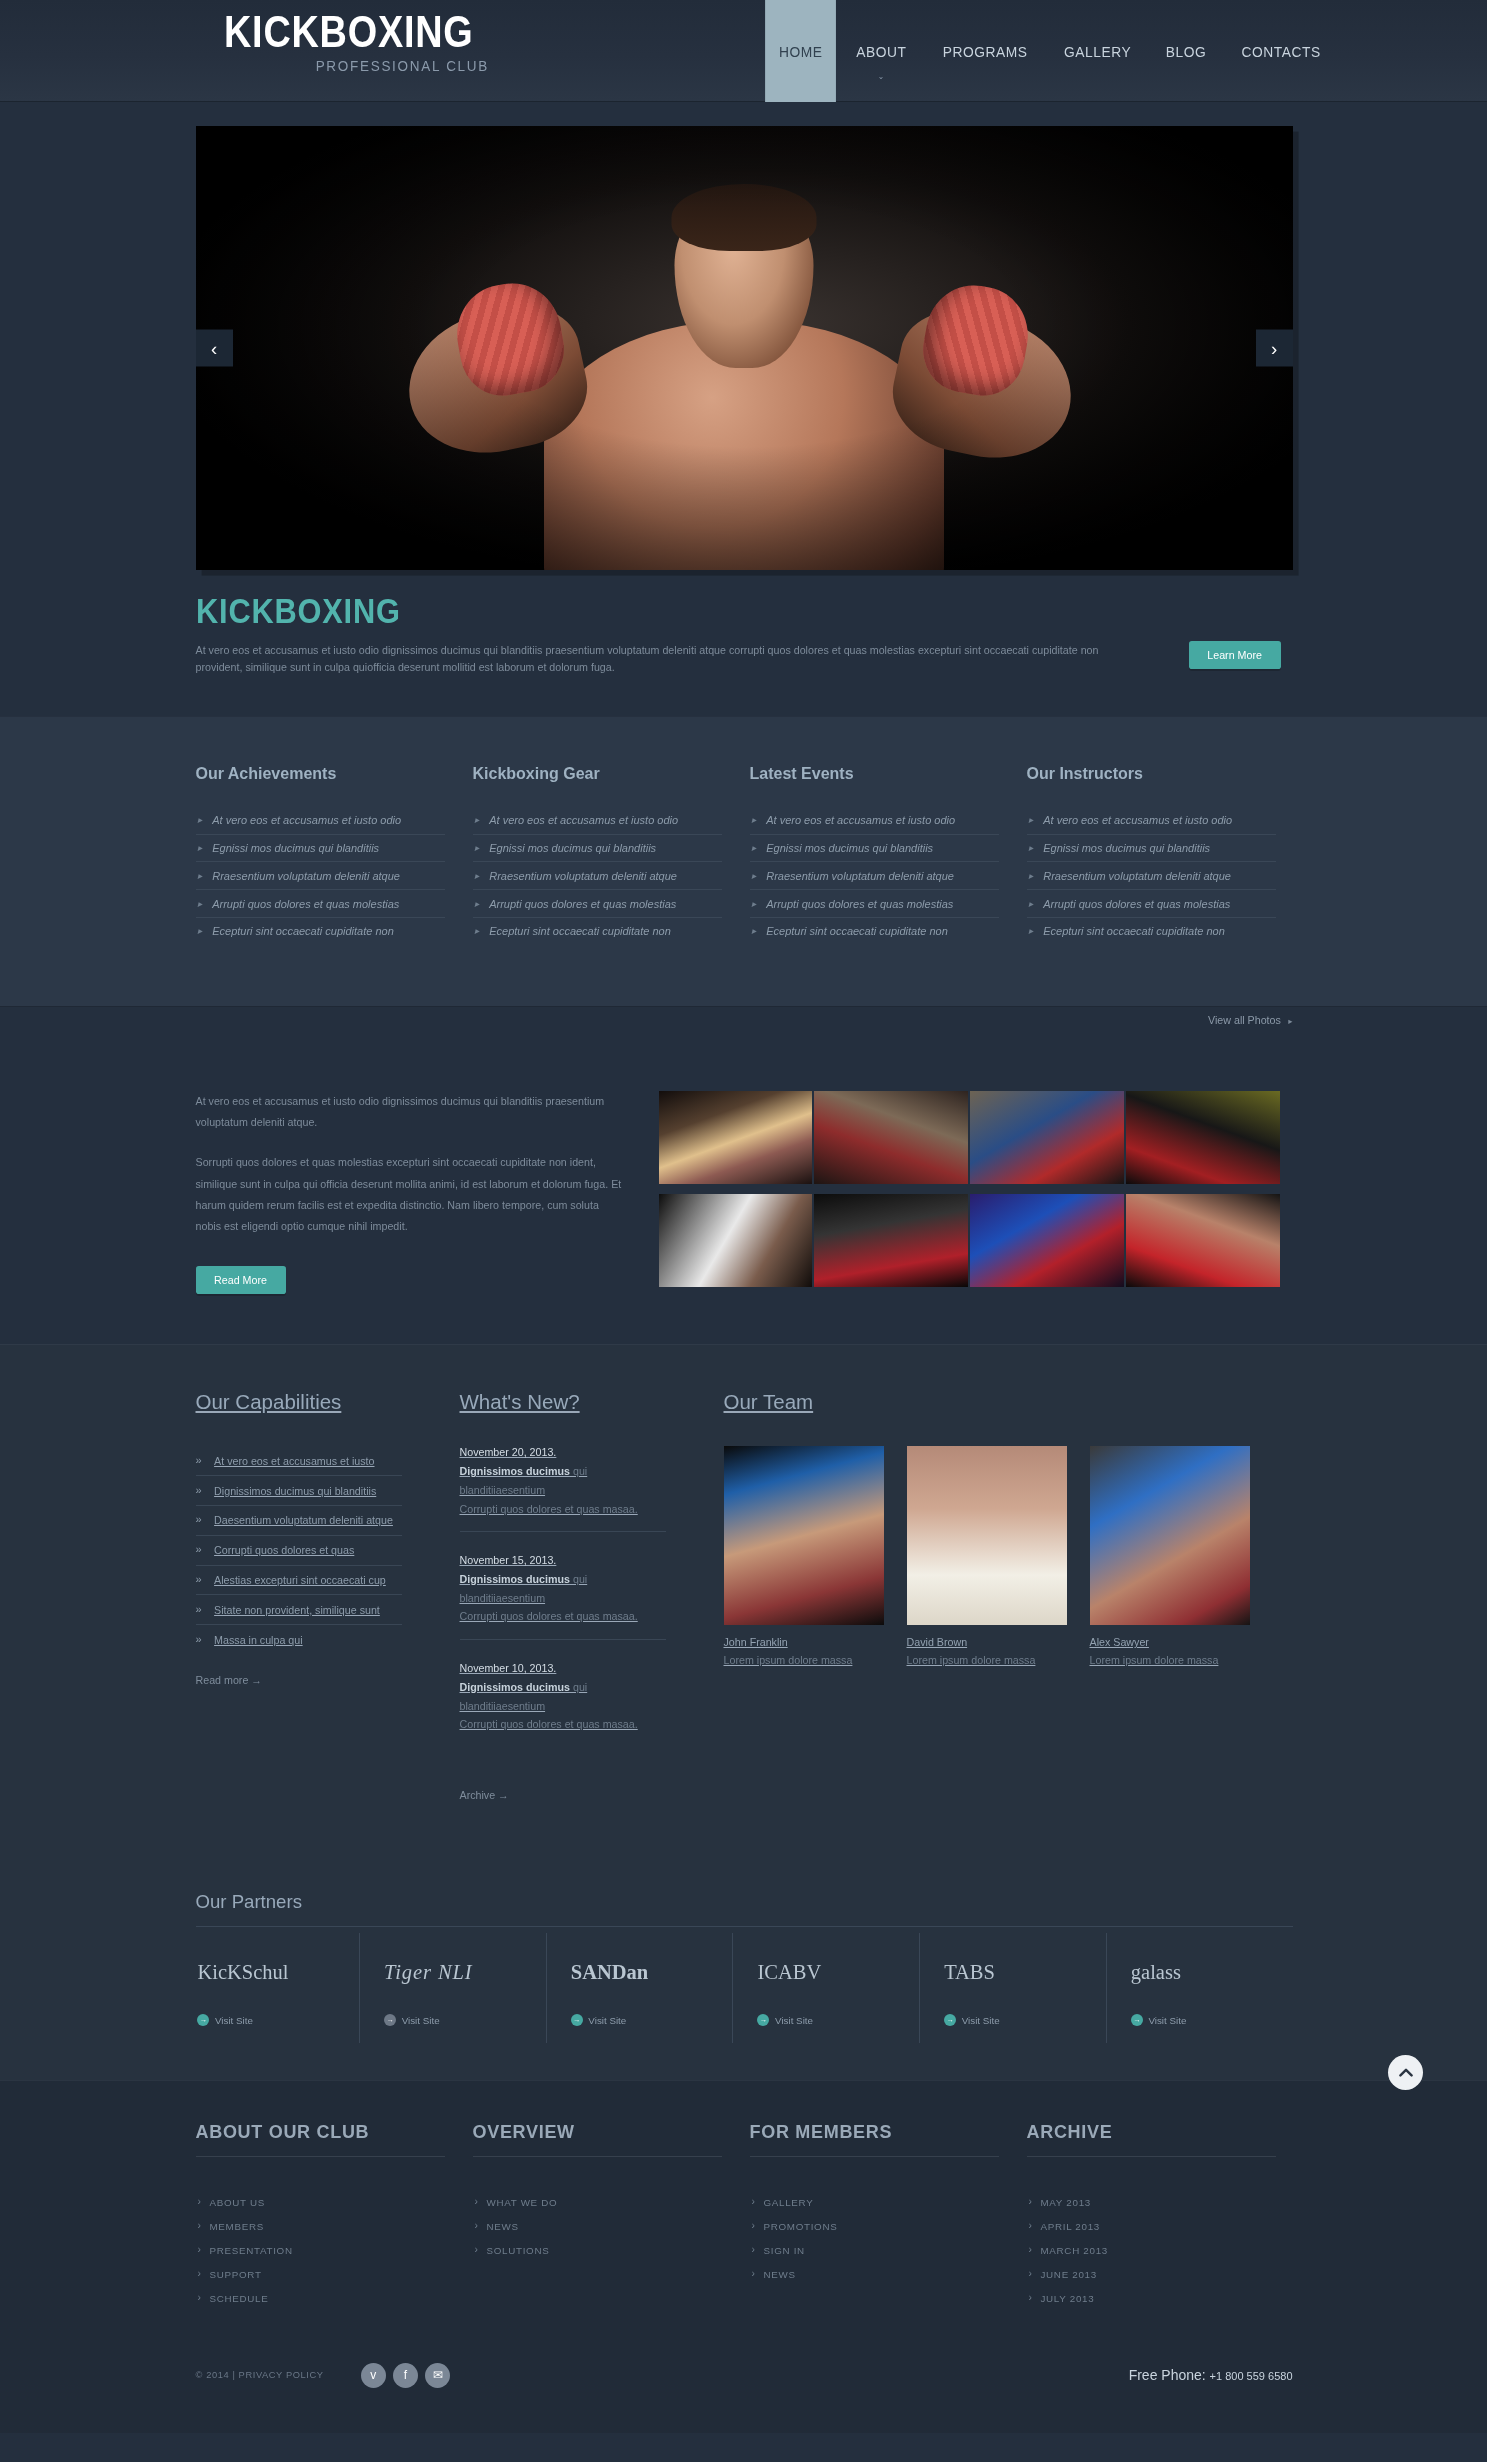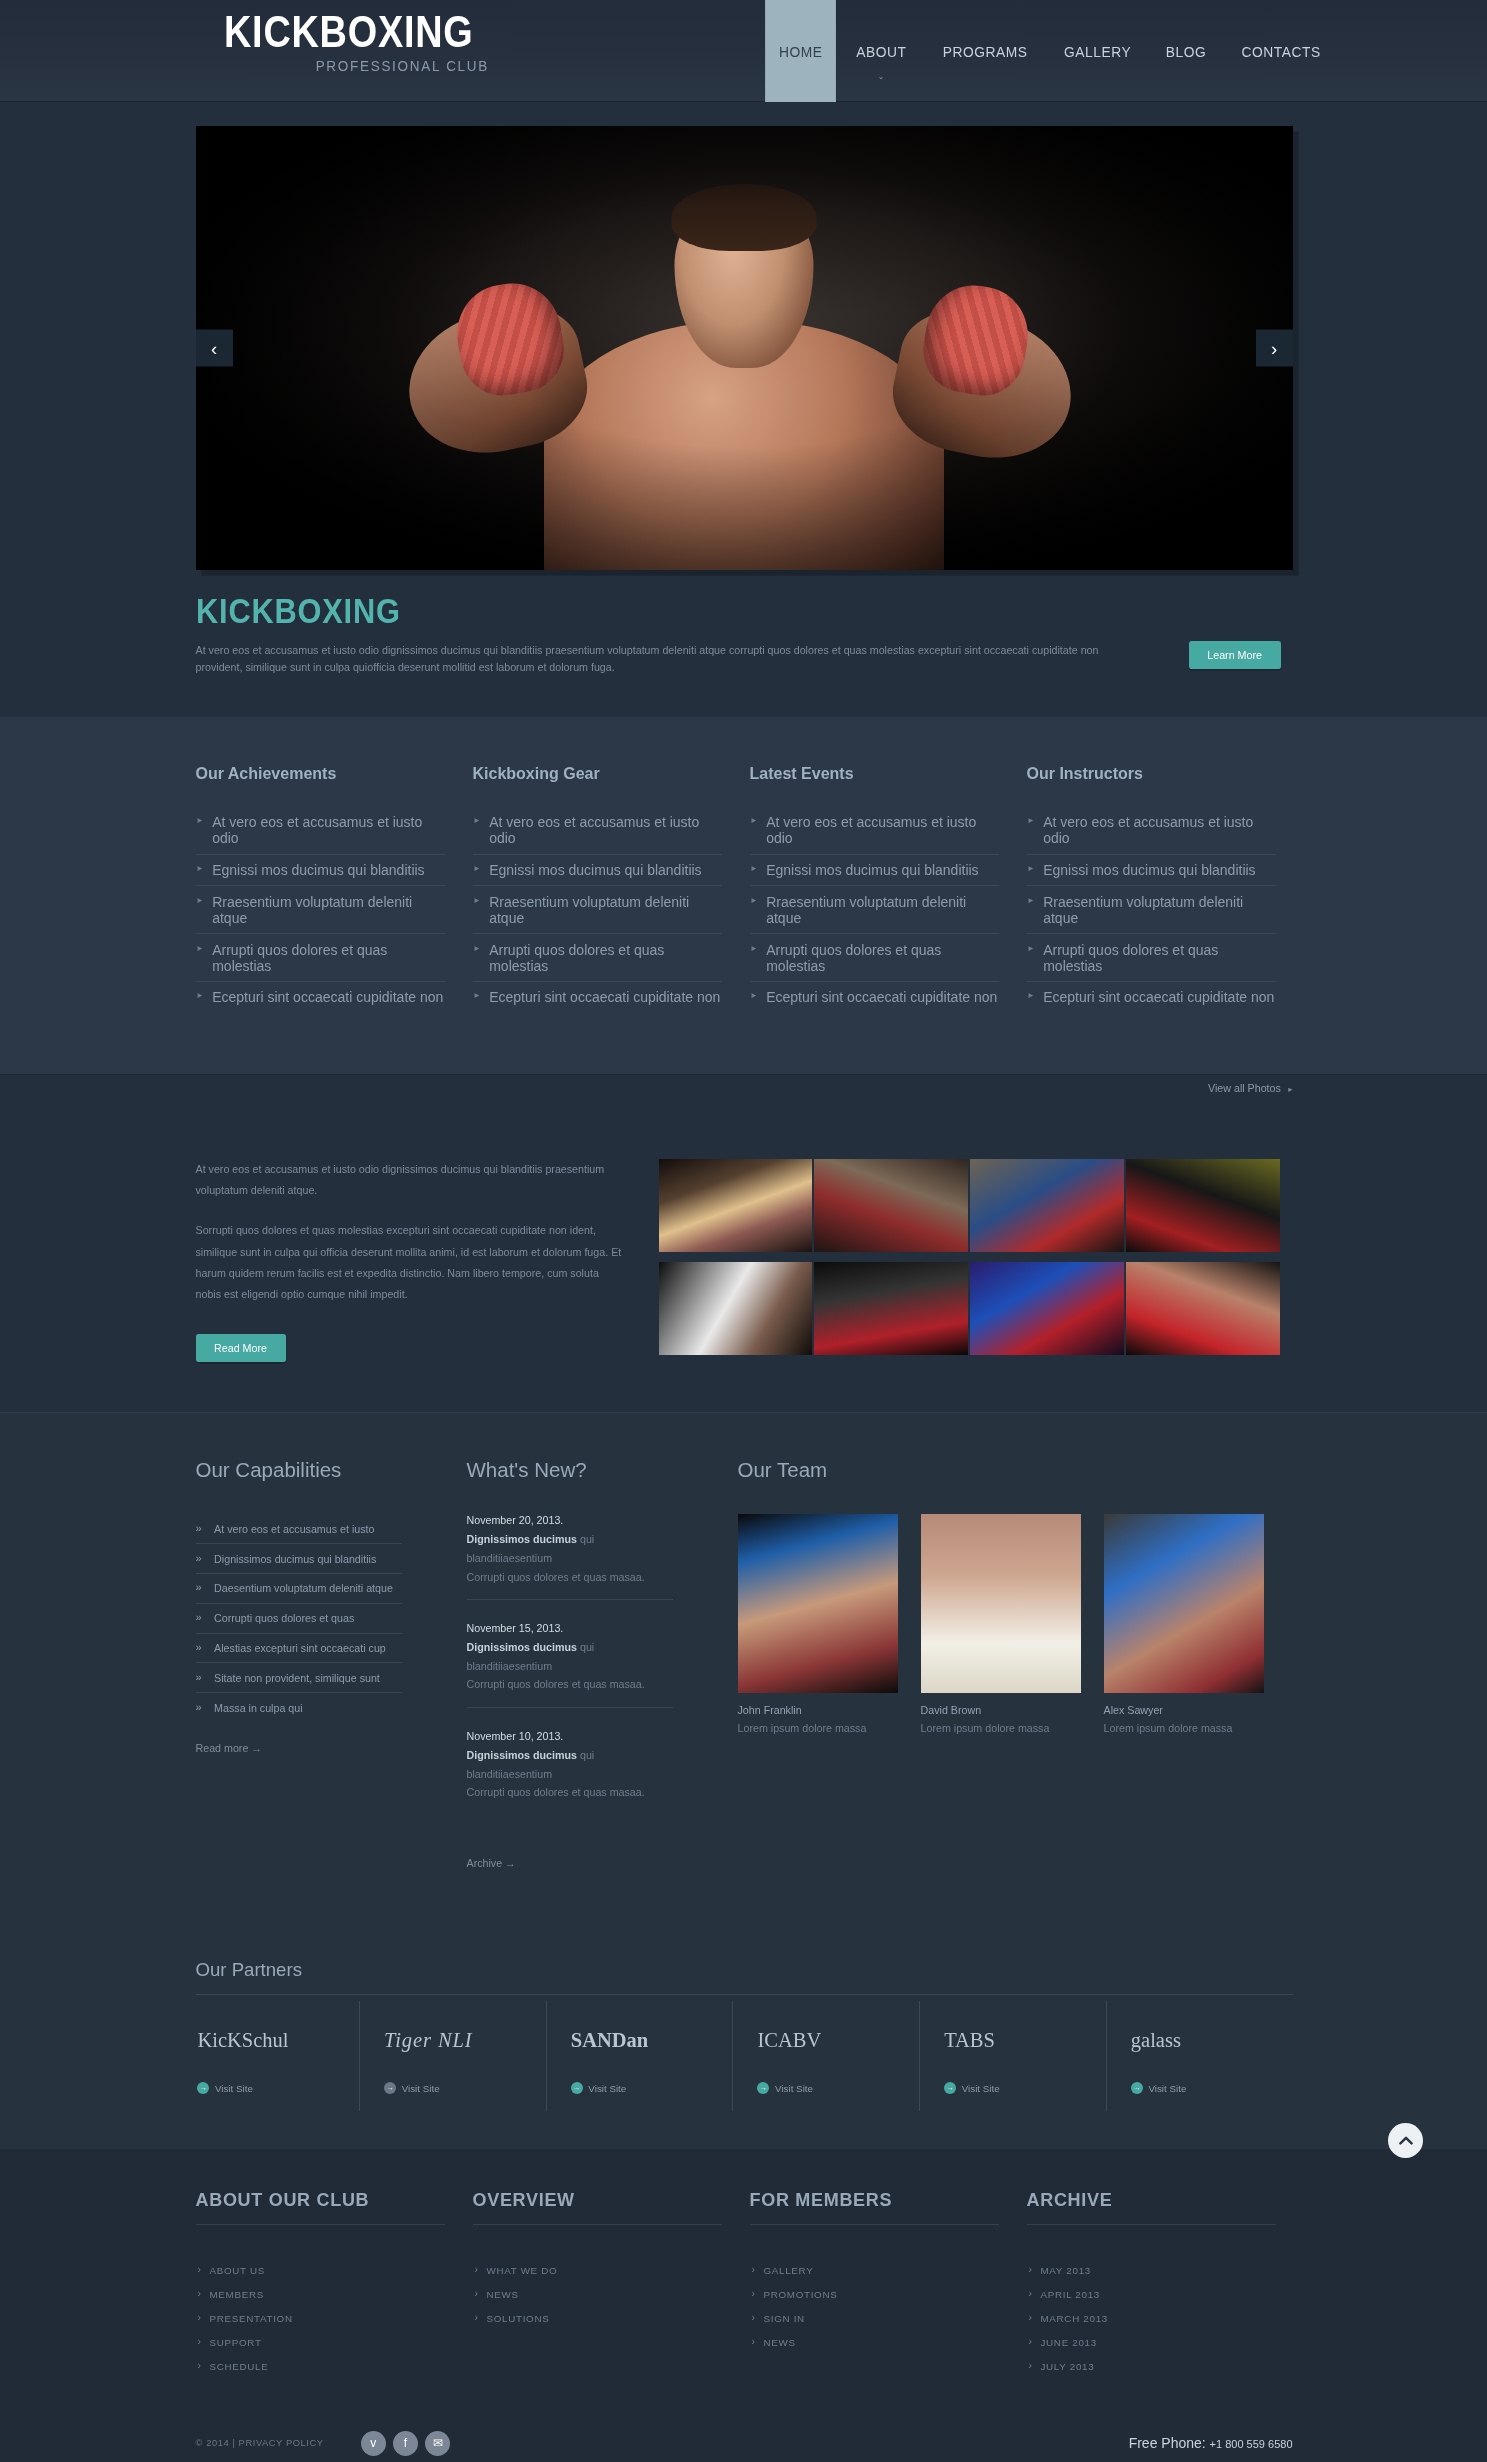--- a/index.html
+++ b/index.html
@@ -116,21 +116,21 @@
   .col4 { width:249px; }
   .col-h {
     font-size:16px; font-weight:bold; color:#9fb2c2; margin-bottom:24px;
     font-family:"Liberation Sans", sans-serif;
   }
   .lnk-list { list-style:none; }
   .lnk-list li { border-bottom:0.9px solid #3a4757; }
   .lnk-list li:last-child { border-bottom:none; }
   .lnk-list a {
     display:block; padding:7.4px 0 7.4px 16.7px; position:relative;
-    font-size:14px; color:#8d9cab; text-decoration:none; cursor:pointer;
+    font-size:11px; color:#8d9cab; text-decoration:none; cursor:pointer;font-style:italic;
   }
   .lnk-list a::before {
     content:"\25B8"; position:absolute; left:1.9px; top:7.4px;
     color:#6e7d8d; font-size:9.3px;
   }
 
   
   .band-dark { background:#242f3e; }
   .welcome { padding:43px 0 50px; position:relative; }
   .sec-h {
@@ -153,21 +153,21 @@
   .g2 { background:linear-gradient(200deg,#2e2420 0%,#7d6a57 35%,#8e2c2c 60%,#1d1513 100%); }
   .g3 { background:linear-gradient(150deg,#6d6353 0%,#2a4d86 40%,#b12a2a 70%,#141414 100%); }
   .g4 { background:linear-gradient(200deg,#6a6a22 0%,#171717 40%,#a31f22 75%,#0b0b0b 100%); }
   .g5 { background:linear-gradient(120deg,#0d0d0d 0%,#e9e9e9 45%,#7a5c4c 70%,#100c0a 100%); }
   .g6 { background:linear-gradient(170deg,#0c0c0c 0%,#343434 35%,#b0202a 72%,#070707 100%); }
   .g7 { background:linear-gradient(150deg,#2a1d6e 0%,#1d4fb8 35%,#b3202a 65%,#120c1e 100%); }
   .g8 { background:linear-gradient(200deg,#141414 0%,#b8826a 35%,#c4242a 72%,#0a0a0a 100%); }
 
   
   .band-mid { background:#27323f; border-top:0.9px solid #2f3a48; }
-  .triple { display:flex; padding:45px 0 52px; gap:17px; }
+  .triple { display:flex; padding:45px 0 52px; gap:10px;text-decoration:underline; }
   .cap-col { width:206px; }
   .news-col { width:206px; margin-left:48px; }
   .team-col { flex:1; margin-left:48px; }
 
   .cap-list { list-style:none; margin-top:32px; }
   .cap-list li { border-bottom:0.9px solid #394655; }
   .cap-list li:last-child { border-bottom:none; }
   .cap-list a {
     display:block; padding:8.4px 0 8.4px 18.6px; position:relative;
     font-size:10.7px; color:#8d9cab; text-decoration:none; cursor:pointer;

